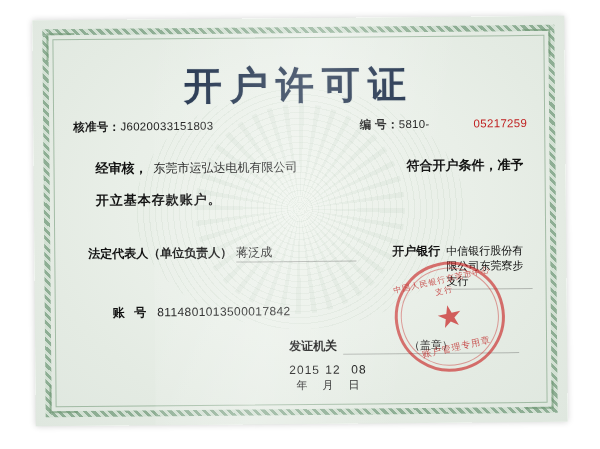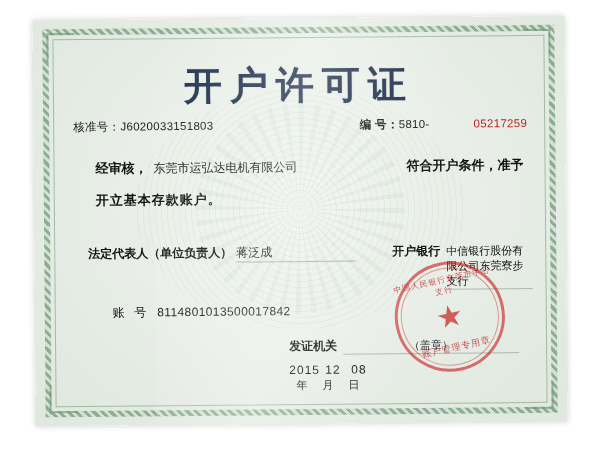--- a/index.html
+++ b/index.html
@@ -118,21 +118,21 @@
     left: 40px;
     right: 38px;
     top: 100px;
     font-size: 11.5px;
     color: #1a1a1a;
     display: flex;
     justify-content: space-between;
     align-items: baseline;
   }
   .approval-left { letter-spacing: 0.3px; }
-  .approval-left .label { font-weight: normal; }
+  .approval-left .label { font-weight: bold; }
   .approval-right { letter-spacing: 0.3px; }
   .approval-right .label { font-weight: bold; }
   .serial-red { color: #c02020; padding-left: 44px; }
 
   
   .line1 {
     position: absolute;
     left: 62px;
     right: 42px;
     top: 140px;
@@ -193,21 +193,21 @@
   
   .row-account {
     position: absolute;
     left: 54px;
     top: 285px;
     font-size: 12px;
     color: #111;
     display: flex;
     align-items: baseline;
   }
-  .row-account .label { font-weight: normal; letter-spacing: 3px; white-space: nowrap; padding-left: 24px; }
+  .row-account .label { font-weight: bold; letter-spacing: 3px; white-space: nowrap; padding-left: 24px; }
   .row-account .value {
     margin-left: 8px;
     font-size: 12px;
     letter-spacing: 0.4px;
   }
 
   
   .row-issuer {
     position: absolute;
     right: 48px;

